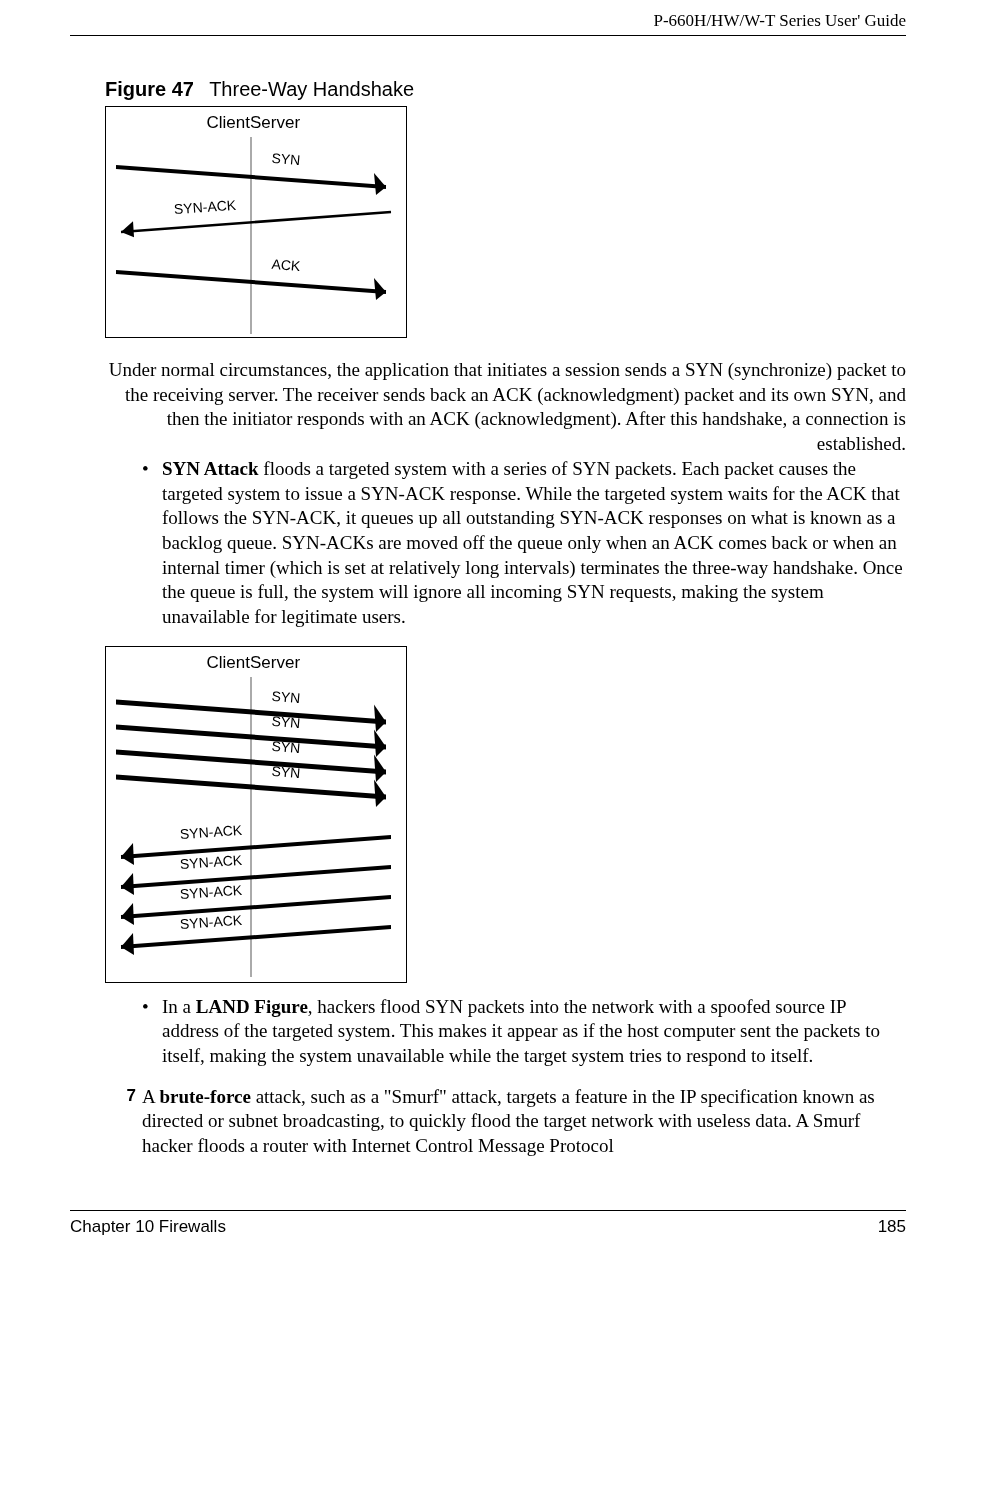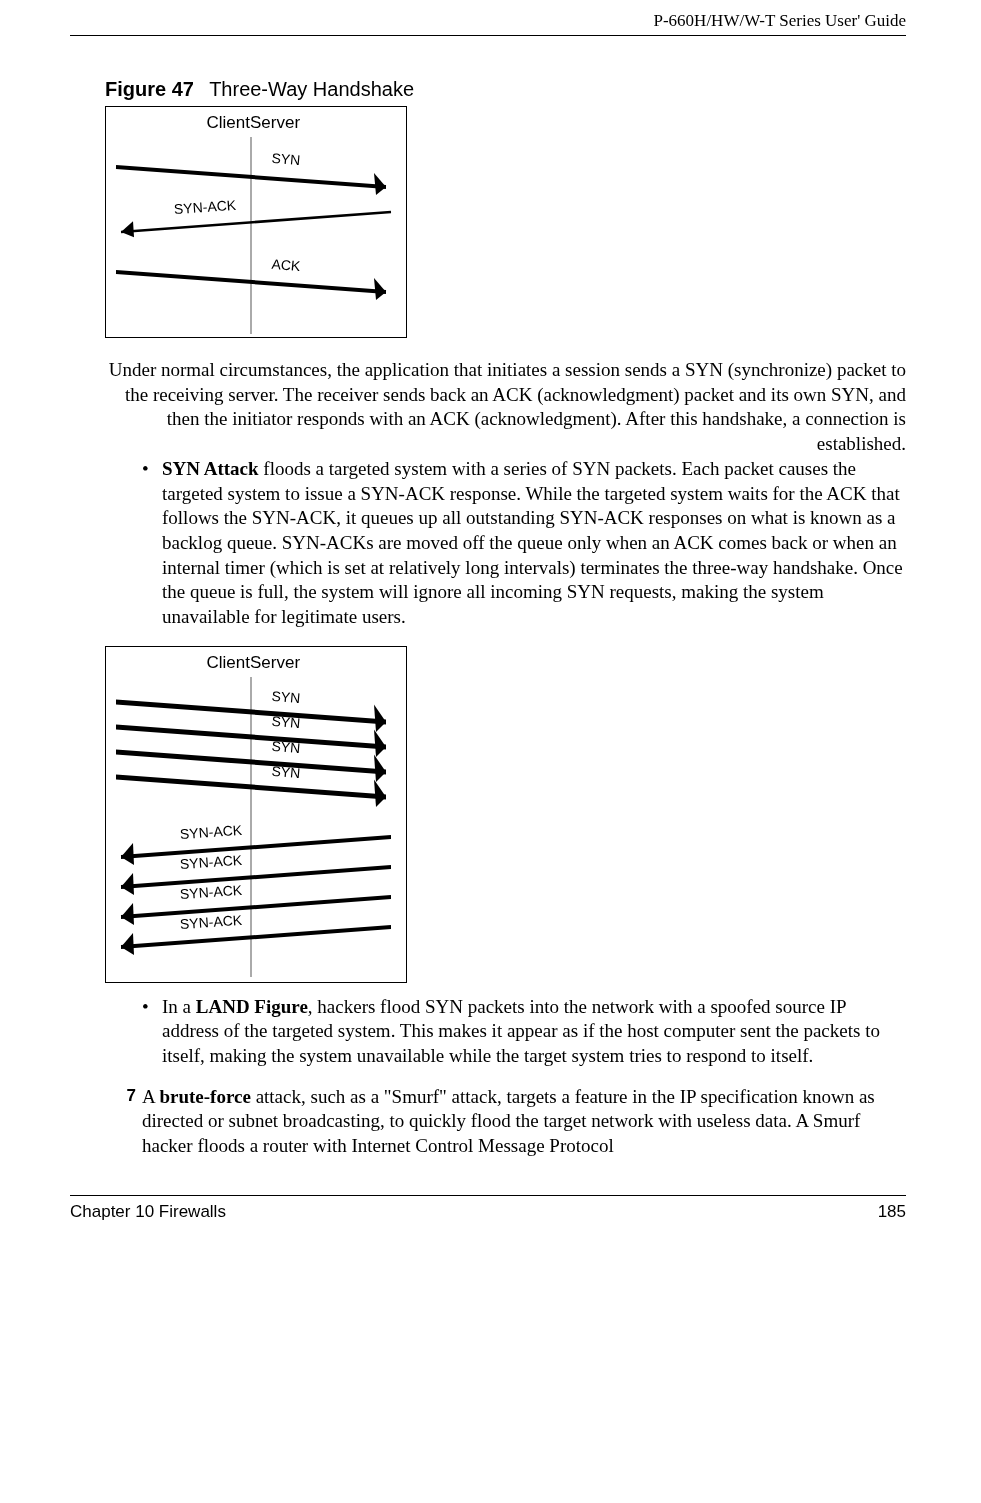--- a/index.html
+++ b/index.html
@@ -127,21 +127,21 @@
       font-size: 17px;
       margin-left: -26px;
     }
     .footer {
       display: flex;
       justify-content: space-between;
       font-family: Arial, Helvetica, sans-serif;
       font-size: 17px;
       border-top: 1.5px solid #000;
       padding-top: 5px;
-      margin-top: 36px;
+      margin-top: 51px;
     }
   </style>
 </head>
 <body>
 
 <div class="page">
   <div class="header">
     <span>P-660H/HW/W-T Series User' Guide</span>
   </div>
 

